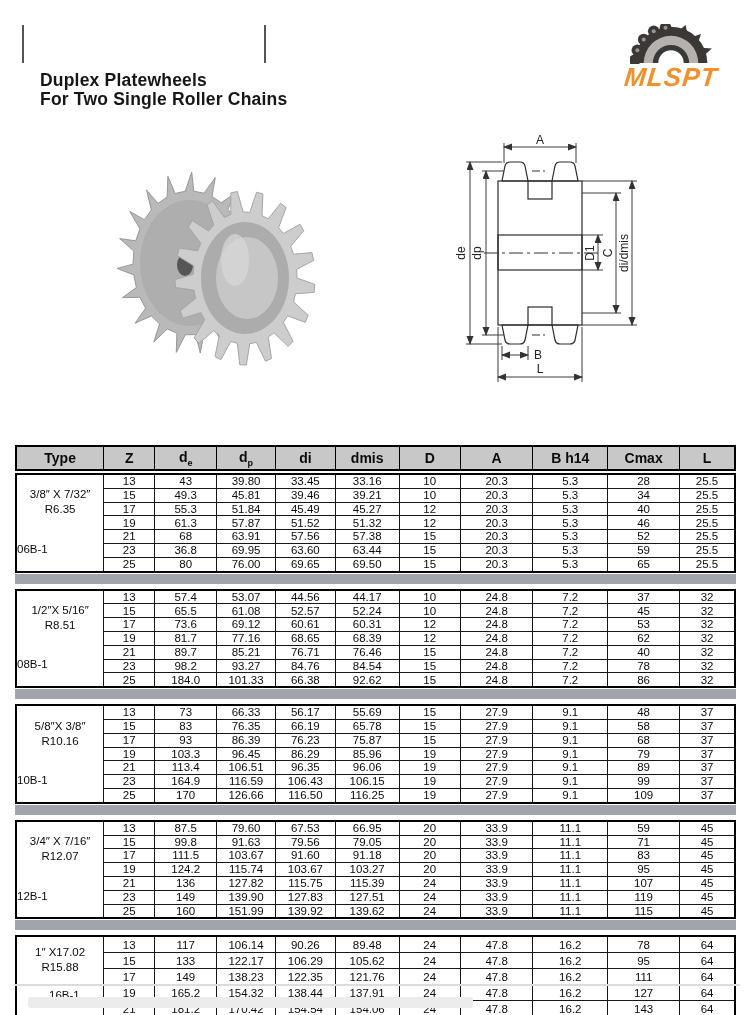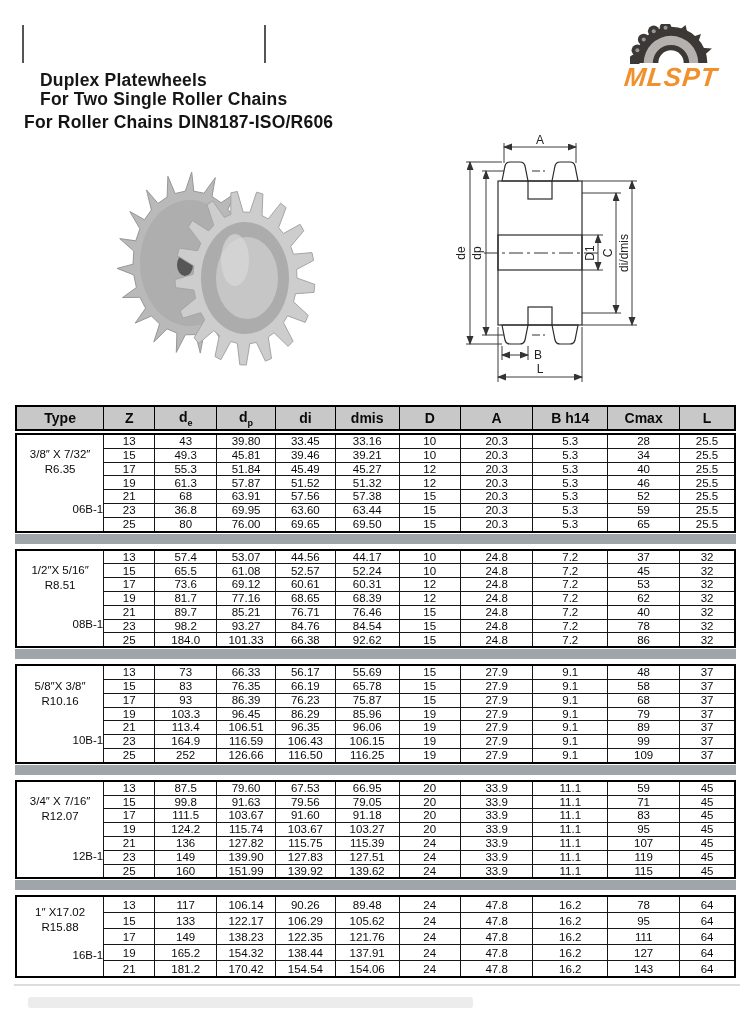--- a/index.html
+++ b/index.html
@@ -24,35 +24,35 @@
   .photo{position:absolute;left:95px;top:160px;}
   .diagram{position:absolute;left:440px;top:135px;}
   .dim{stroke:#3c3c3c;stroke-width:1;fill:none;}
   .body-line{stroke:#2b2b2b;stroke-width:1.2;fill:none;}
   .dimlabel{font-family:"Liberation Sans",sans-serif;font-size:12px;fill:#222;}
 
   
   .spec-wrap{position:absolute;left:15px;top:405px;width:721px;}
   .spec-wrap table{border-collapse:collapse;table-layout:fixed;width:100%;
                    border:2px solid #000;}
-  .spec-header{margin-bottom:2px;}
+  .spec-header{margin-bottom:2px;margin-top:40px;}
   .spec-header th{border:1px solid #000;background:#c8c8c8;font-size:14px;
                   font-weight:bold;height:22px;padding:0;color:#0a0a0a;}
   .spec-header sub{font-size:9px;}
   table.group{margin:0;}
   table.group td{border:1px solid #161616;font-size:11.5px;text-align:center;
                  vertical-align:middle;height:12.8px;line-height:12.5px;padding:0;
                  background:#fff;color:#0a0a0a;}
   table.group.tall td{height:15px;}
   td.type-cell{background:#c8c8c8;position:relative;font-weight:normal;font-size:11px;
                border-right:1px solid #000;}
   .type-top{position:absolute;left:0;top:13%;width:100%;text-align:center;line-height:1.3;}
-  .type-code{position:absolute;left:0;top:71%;width:100%;text-align:right;}
+  .type-code{position:absolute;left:0;top:71%;width:100%;text-align:left;}
   table.group.tall .type-top{top:10%;}
-  table.group.tall .type-code{top:66%;}
+  table.group.tall .type-code{top:66%;margin-left:32px;}
   .band{height:10px;background:#a0a4ab;margin:1px 0 5px 0;}
 
   
   .artifact-line{position:absolute;left:14px;top:984px;width:726px;height:2px;background:#dcdcdc;}
   .artifact-smudge{position:absolute;left:28px;top:997px;width:445px;height:11px;
                    background:#ececec;border-radius:3px;}
 </style>
 </head>
 <body>
 
@@ -82,21 +82,20 @@
       <g fill="#9a9694">
         <circle cx="39" cy="4" r="2.2"></circle>
           <circle cx="26" cy="8" r="2.2"></circle>
         <circle cx="15" cy="17" r="2.2"></circle>
           <circle cx="8" cy="29" r="2.2"></circle>
       </g>
     </svg>
     <div class="logo-text">MLSPT</div>
   </div>
 
-  <div class="subtitle">For Roller Chains DIN8187-ISO/R606</div>
 
   <svg class="photo" width="230" height="218" viewBox="0 0 230 218">
     <path id="back-gear" fill="#b9b9b9" stroke="#979797" stroke-width="1" d="M152.0,103.0L167.6,112.6L151.4,113.7L148.9,126.4L161.2,141.5L145.6,136.2L140.0,147.2L147.5,166.2L134.3,155.2L126.2,163.3L128.2,184.0L118.8,168.4L109.0,172.8L105.3,193.1L100.6,174.6L90.3,174.8L81.3,192.4L81.9,173.1L72.1,168.9L58.8,182.0L64.6,163.9L56.4,156.0L40.2,163.1L50.6,148.2L44.9,137.3L27.5,137.6L41.4,127.5L38.8,114.9L22.1,108.4L38.0,104.2L38.8,91.1L24.7,78.6L40.8,80.8L44.9,68.7L34.8,51.5L49.4,59.7L56.4,50.0L51.5,29.9L63.0,43.4L72.1,37.1L72.9,16.3L80.1,33.5L90.3,31.2L96.7,12.0L98.8,31.2L109.0,33.2L120.3,17.6L117.0,36.6L126.2,42.7L141.2,32.5L132.9,49.2L140.0,58.8L157.0,55.0L144.7,67.7L148.9,79.6L166.2,82.7L151.1,90.0Z"></path>
     <ellipse cx="95" cy="103" rx="50" ry="63" fill="#aeaeae"></ellipse>
     <ellipse cx="90" cy="105" rx="8" ry="11" fill="#565656"></ellipse>
     <path id="front-gear" fill="#cdcdcd" stroke="#a5a5a5" stroke-width="1" d="M202.0,118.0L219.8,124.4L219.0,132.4L200.5,133.7L198.5,141.8L213.2,155.3L210.2,162.4L192.6,155.8L188.4,162.5L198.1,181.2L193.2,186.4L179.0,172.8L173.2,177.1L176.5,198.5L170.4,201.2L161.4,182.4L154.8,183.7L151.3,205.0L144.8,204.8L142.3,183.3L135.8,181.5L125.9,199.7L120.0,196.6L124.3,175.4L118.7,170.7L103.8,183.4L99.1,177.8L109.7,159.7L105.8,152.7L87.9,158.2L85.2,150.9L100.5,138.4L98.9,130.1L80.4,127.6L80.0,119.6L98.1,114.3L98.9,105.9L82.3,95.7L84.3,88.1L102.6,90.8L105.8,83.3L93.4,66.9L97.4,60.6L113.6,70.9L118.7,65.3L112.1,44.9L117.6,40.9L129.4,57.4L135.8,54.5L135.9,32.8L142.3,31.5L148.1,52.0L154.8,52.3L161.6,32.2L167.9,33.9L167.0,55.6L173.2,58.9L185.7,43.2L191.1,47.6L183.6,67.6L188.4,73.5L205.1,64.3L208.8,70.8L195.7,86.4L198.5,94.2L217.0,92.6L218.6,100.4L201.6,109.5Z"></path>
     <ellipse cx="150" cy="118" rx="44" ry="56" fill="#acacac"></ellipse>
     <ellipse cx="152" cy="118" rx="31" ry="41" fill="#c6c6c6"></ellipse>
     <ellipse cx="140" cy="100" rx="14" ry="26" fill="#d8d8d8" opacity="0.7"></ellipse>
   </svg>
@@ -509,21 +508,21 @@
             <td>106.43</td>
             <td>106.15</td>
             <td>19</td>
             <td>27.9</td>
             <td>9.1</td>
             <td>99</td>
             <td>37</td>
           </tr>
           <tr>
             <td>25</td>
-            <td>252</td>
+            <td>170</td>
             <td>126.66</td>
             <td>116.50</td>
             <td>116.25</td>
             <td>19</td>
             <td>27.9</td>
             <td>9.1</td>
             <td>109</td>
             <td>37</td>
           </tr>
         </tbody>

